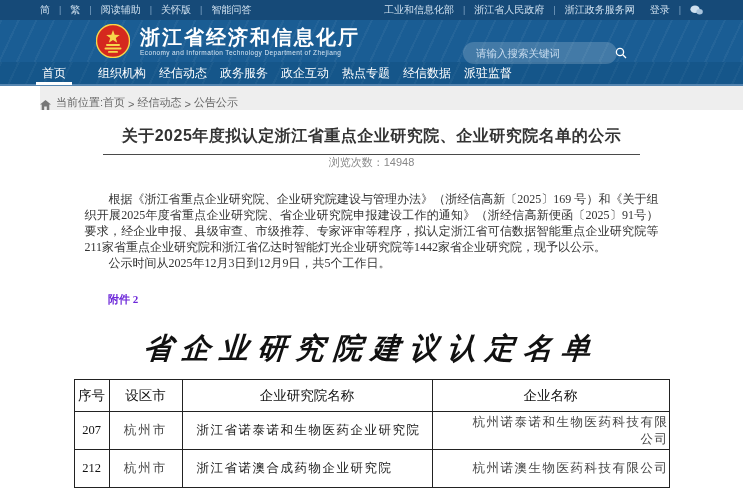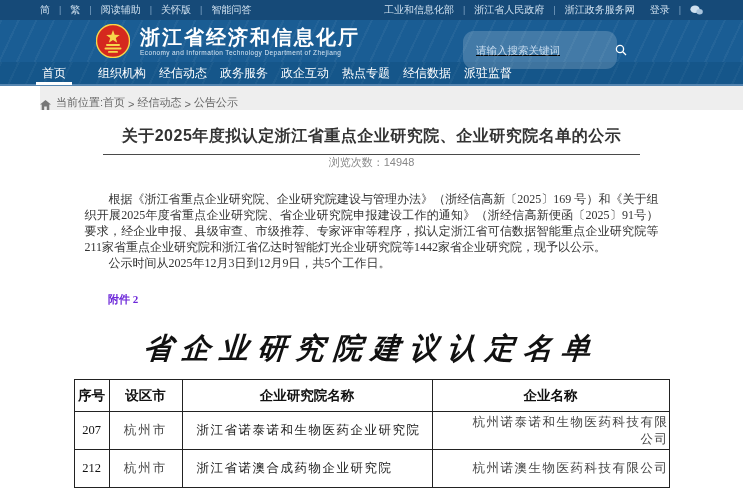--- a/index.html
+++ b/index.html
@@ -14,22 +14,22 @@
   .topbar .sep { color:#7ea3c4; font-size:9px; }
   .bubble-icon svg { display:block; }
 
   
   .masthead { height:42px; background:#1a5d94; position:relative; display:flex; align-items:center;
       background-image:repeating-linear-gradient(115deg, rgba(255,255,255,0.045) 0 2px, transparent 2px 16px);padding-left:44px; }
   .emblem { width:34px; height:34px; margin-left:52px; flex:0 0 auto; }
   .brand { margin-left:10px; color:#fff; }
   .brand .cn { font-size:20px; font-weight:bold; letter-spacing:2px; line-height:22px; }
   .brand .en { font-size:6.5px; letter-spacing:0.4px; color:#d7e6f3; margin-top:1px; }
-  .search { position:absolute; right:126px; top:11px; width:154px; height:38px;
-            background:rgba(255,255,255,0.18); border-radius:11px; display:flex; align-items:center;text-decoration:underline; }
+  .search { position:absolute; right:126px; top:22px; width:154px; height:22px;
+            background:rgba(255,255,255,0.18); border-radius:11px; display:flex; align-items:center; }
   .search input { flex:1; background:transparent; border:none; outline:none; color:#eaf3fb;
                   font-size:10.5px; padding:0 4px 0 13px; }
   .search input::placeholder { color:#c9ddf0; }
   .search .mag { margin-right:10px; display:flex; cursor:pointer; }
 
   
   .nav { height:24px; background:#15568a; border-bottom:2px solid #5585b0; display:flex;
          align-items:center; padding-left:42px;
          background-image:repeating-linear-gradient(115deg, rgba(255,255,255,0.035) 0 2px, transparent 2px 16px); }
   .nav-item { position:relative; color:#fff; font-size:12px; height:22px; line-height:22px;
@@ -57,21 +57,21 @@
   .attach { margin:21px 0 0 108px; font-family:"Liberation Serif", serif;
             font-size:11px; font-weight:bold; color:#6d28d9; }
   .list-title { margin-top:22px; text-align:center; font-family:"DejaVu Serif", serif;
                 font-style:italic; font-weight:bold; font-size:29px; letter-spacing:9px;
                 color:#111; transform:skewX(-4deg); }
 
   
   table.roster { width:595px; margin:10px auto 0; border-collapse:collapse;
                  font-family:"Liberation Serif", serif; color:#111; table-layout:fixed; }
   table.roster th, table.roster td { border:1px solid #222; }
-  table.roster th { height:32px; font-size:13.5px; font-weight:bold; text-align:center; }
+  table.roster th { height:32px; font-size:13.5px; font-weight:normal; text-align:center; }
   table.roster td { height:38px; font-size:12.5px; }
   .col-sn  { width:35px; }
   .col-city{ width:73px; }
   .col-inst{ width:250px; }
   .col-comp{ width:237px; }
   td.c { text-align:center; }
   td.l { text-align:left; padding-left:14px; letter-spacing:1.5px; color:#222; }
   td.l2 { text-align:right; padding-left:30px; letter-spacing:1.5px; color:#444; }
   td.city { text-align:center; letter-spacing:2px; color:#444;margin-left:12px; }
 </style>

